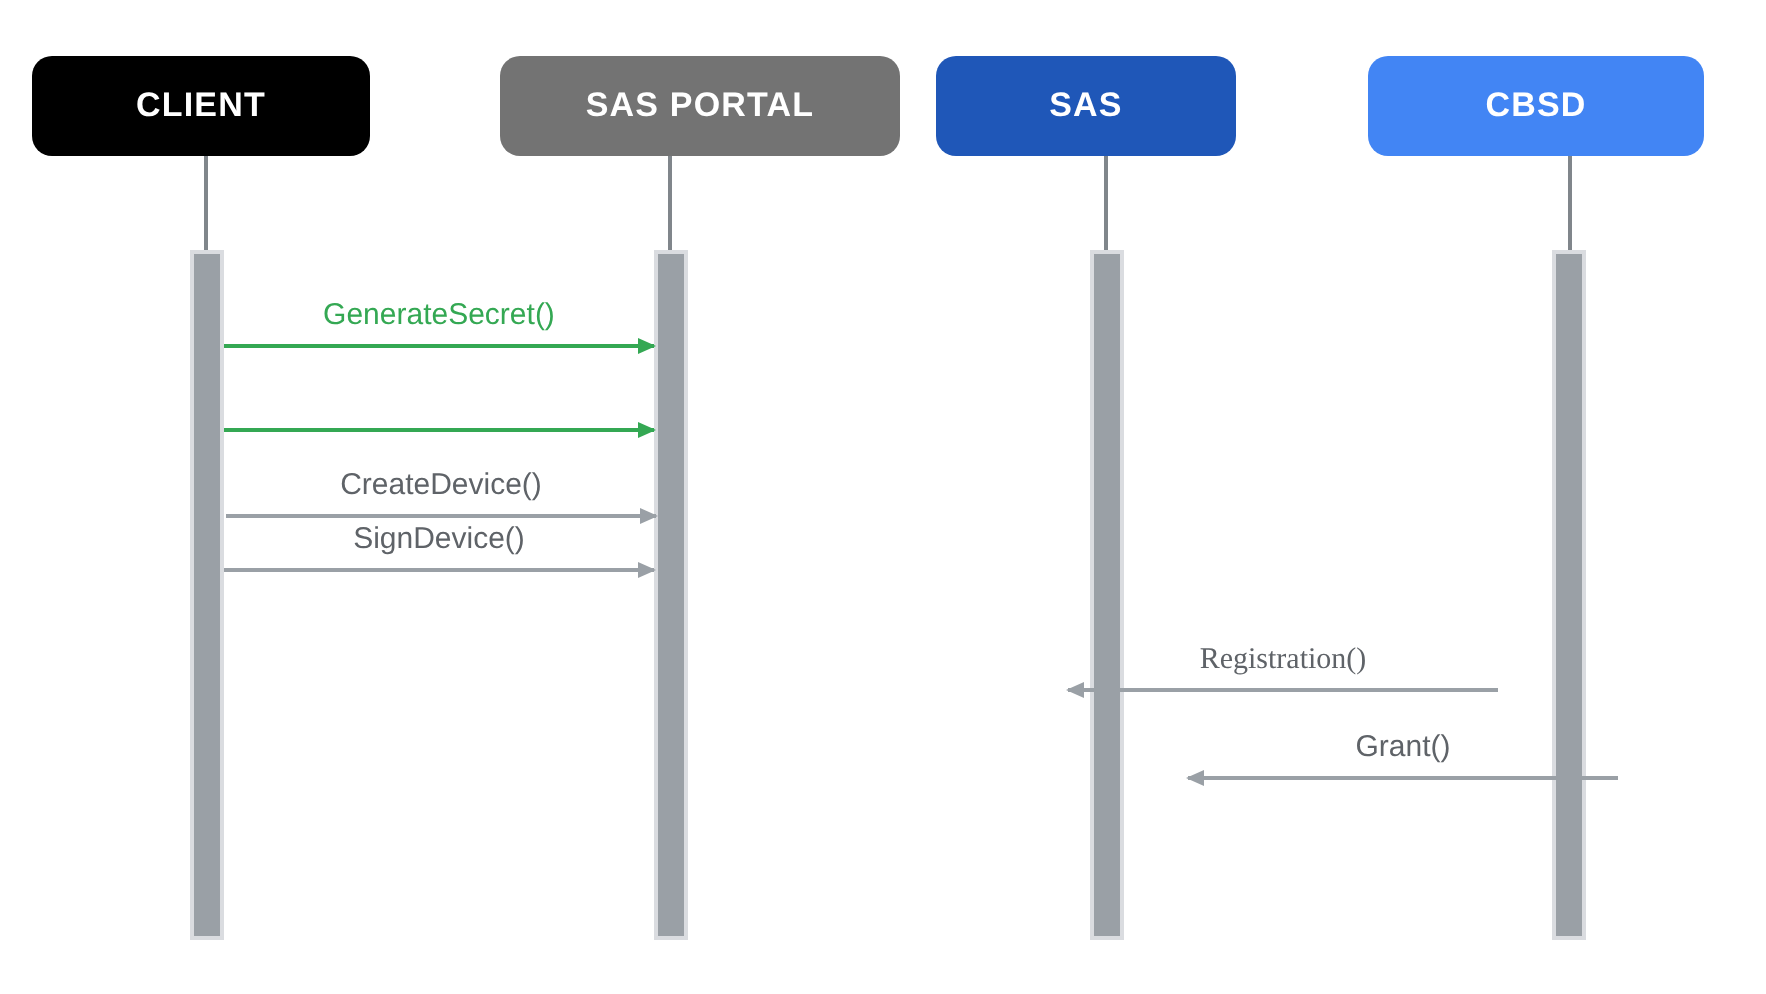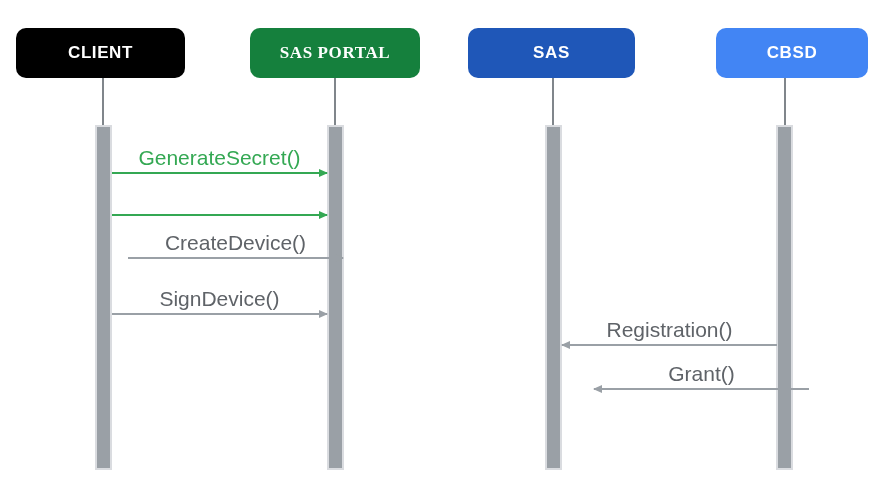--- a/index.html
+++ b/index.html
@@ -24,23 +24,23 @@
     border-radius: 10px;
     display: flex;
     align-items: center;
     justify-content: center;
     color: #ffffff;
     font-weight: bold;
     font-size: 17px;
     letter-spacing: 0.6px;
   }
   .a0 { left: 16px;  width: 169px; background: #000000; }
-  .a1 { left: 250px; width: 170px; background: #15803d; font-family: Liberation Serif, serif; }
-  .a2 { left: 468px; width: 167px; background: #1F57B8; }
-  .a3 { left: 716px; width: 152px; background: #4285F4; }
+  .a1 { left: 250px; width: 200px; background: #737373; }
+  .a2 { left: 468px; width: 150px; background: #1F57B8; }
+  .a3 { left: 684px; width: 168px; background: #4285F4; }
 
   
   .stub {
     position: absolute;
     top: 78px;
     height: 47px;
     width: 2px;
     background: #80868B;
   }
   .s0 { left: 102px; }
@@ -63,32 +63,32 @@
   .b3 { left: 776px; }
 
   
   .message {
     position: absolute;
     width: 215px;
     height: 28px;
   }
   .m0 { left: 112px; top: 148px; }
   .m1 { left: 112px; top: 190px; }
-  .m2 { left: 128px; top: 233px; }
-  .m3 { left: 112px; top: 289px; }
-  .m4 { left: 562px; top: 320px; }
+  .m2 { left: 113px; top: 233px; }
+  .m3 { left: 112px; top: 260px; }
+  .m4 { left: 534px; top: 320px; font-family: Liberation Serif, serif; }
   .m5 { left: 594px; top: 364px; }
 
   .msg-label {
     position: absolute;
     left: 0; right: 0; top: 0;
     height: 20px;
     line-height: 20px;
     text-align: center;
-    font-size: 21px;
+    font-size: 15px;
   }
   .msg-line {
     position: absolute;
     left: 0; right: 0; top: 24px;
     height: 0;
     border-top: 2px solid currentColor;
   }
   .msg-line::after {
     content: "";
     position: absolute;

